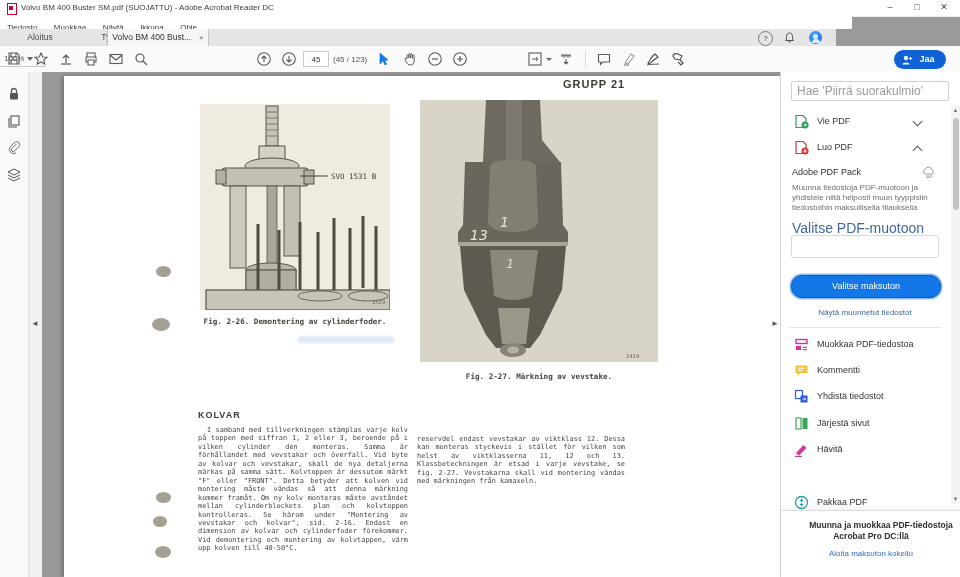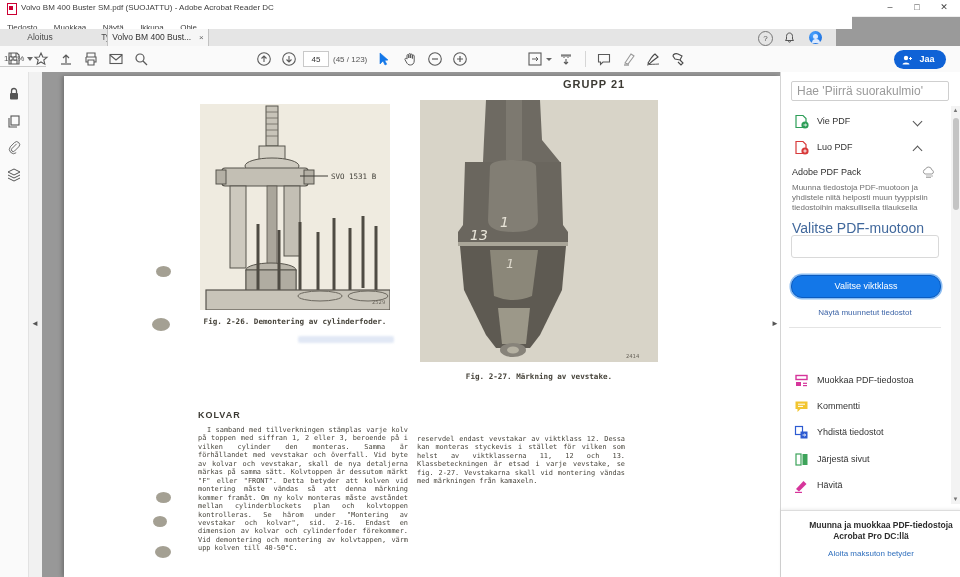--- a/index.html
+++ b/index.html
@@ -64,21 +64,21 @@
   .chev.up{transform:rotate(-135deg);top:11px;}
   #packtitle{position:absolute;left:11px;top:95px;font-size:9px;font-weight:normal;color:#2e2e2e;}
   #packicon{position:absolute;right:26px;top:93px;width:13px;height:13px;}
   #packdesc{position:absolute;left:11px;top:111px;width:150px;font-size:8px;line-height:10px;color:#6f6f6f;}
   #selectlabel{position:absolute;left:11px;top:148px;width:150px;font-size:14px;color:#41689c;}
   #fileinput{position:absolute;left:10px;top:163px;width:146px;height:21px;border:1px solid #d9d9d9;border-radius:3px;background:#fff;}
   #choosebtn{position:absolute;left:10px;top:203px;width:148px;height:21px;background:#1377e8;border:1px solid #0b5bbf;
              box-shadow:0 0 0 1.5px #8cbdf2;border-radius:11px;color:#fff;font-size:9px;text-align:center;line-height:21px;}
   #viewconv{position:absolute;left:0px;top:236px;width:168px;text-align:center;font-size:8px;color:#3f66a8;}
   .pdivider{position:absolute;left:8px;width:152px;height:1px;background:#e4e4e4;}
-  #toolsclip{position:absolute;left:0;top:260px;width:180px;height:178px;overflow:hidden;margin-top:36px;}
+  #toolsclip{position:absolute;left:0;top:260px;width:180px;height:178px;overflow:hidden;}
   #toolsclip .prow .plabel{font-size:9px;}
   #promo{position:absolute;left:0;top:438px;width:180px;height:67px;background:#fff;border-top:1px solid #ddd;box-shadow:0 -1px 3px rgba(0,0,0,.08);}
   #promo .l1{position:absolute;left:0;top:9px;width:160px;text-align:center;font-size:8.5px;font-weight:bold;color:#2e2e2e;padding-left:20px;}
   #promo .l2{position:absolute;left:0;top:20px;width:180px;text-align:center;font-size:8.5px;font-weight:bold;color:#2e2e2e;}
   #promo .link{position:absolute;left:0;top:38px;width:180px;text-align:center;font-size:8px;color:#2f6fbd;}
   
   #pscroll{position:absolute;right:1px;top:34px;width:9px;height:398px;background:#f3f3f3;}
   #pscroll .arr{position:absolute;left:0;width:9px;height:9px;font-size:6px;color:#777;text-align:center;line-height:9px;}
   #pthumb{position:absolute;left:1.5px;top:12px;width:6px;height:92px;background:#c4c4c4;border-radius:3px;}
 </style>
@@ -374,21 +374,21 @@
   </div>
 
   <div id="packtitle">Adobe PDF Pack</div>
   <svg id="packicon" viewBox="0 0 13 13">
       <path d="M3 9 A2.5 2.5 0 0 1 3.5 4.2 A3.2 3.2 0 0 1 9.7 4.8 A2.2 2.2 0 0 1 10 9 Z" fill="none" stroke="#9a9a9a" stroke-width="1"></path>
       <path d="M4 11 H11 M4 12.5 H9" stroke="#9a9a9a" stroke-width="0.8"></path>
     </svg>
   <div id="packdesc">Muunna tiedostoja PDF-muotoon ja yhdistele niitä helposti muun tyyppisiin tiedostoihin maksullisella tilauksella</div>
   <div id="selectlabel">Valitse PDF-muotoon muunnettava tiedosto</div>
   <div id="fileinput"></div>
-  <div id="choosebtn">Valitse viktklass</div>
+  <div id="choosebtn">Valitse maksuton</div>
   <div id="viewconv">Näytä muunnetut tiedostot</div>
   <div class="pdivider" style="top:255px;"></div>
 
   <div id="toolsclip">
     <div class="prow" style="top:1px;">
       <svg class="picon" viewBox="0 0 15 15">
           <rect x="2" y="2.5" width="11" height="4" fill="none" stroke-width="1.4" stroke="#d6359b"></rect>
           <rect x="2" y="9" width="5" height="4" fill="#d6359b"></rect>
           <rect x="9" y="9.7" width="4" height="1.2" fill="#d6359b"></rect>
           <rect x="9" y="12" width="4" height="1.2" fill="#d6359b"></rect>
@@ -429,21 +429,21 @@
           <circle cx="7.5" cy="7.5" r="6" fill="none" stroke-width="1.3" stroke="#1ba39c"></circle>
           <path d="M7.5 3.5 V6.5 M6 5 L7.5 6.5 L9 5 M7.5 11.5 V8.5 M6 10 L7.5 8.5 L9 10" fill="none" stroke-width="1" stroke="#1ba39c"></path>
         </svg>
       <span class="plabel">Pakkaa PDF</span>
     </div>
   </div>
 
   <div id="promo">
     <div class="l1">Muunna ja muokkaa PDF-tiedostoja</div>
     <div class="l2">Acrobat Pro DC:llä</div>
-    <div class="link">Aloita maksuton betyder</div>
+    <div class="link">Aloita maksuton kokeilu</div>
   </div>
 
   <div id="pscroll">
     <div class="arr" style="top:0;">▲</div>
     <div id="pthumb"></div>
     <div class="arr" style="bottom:0;">▼</div>
   </div>
 </div>
 
 </body></html>

